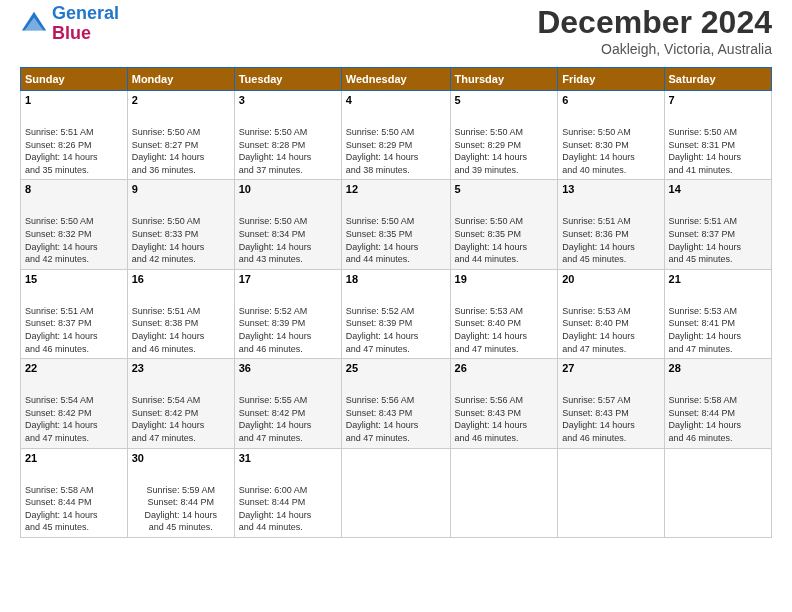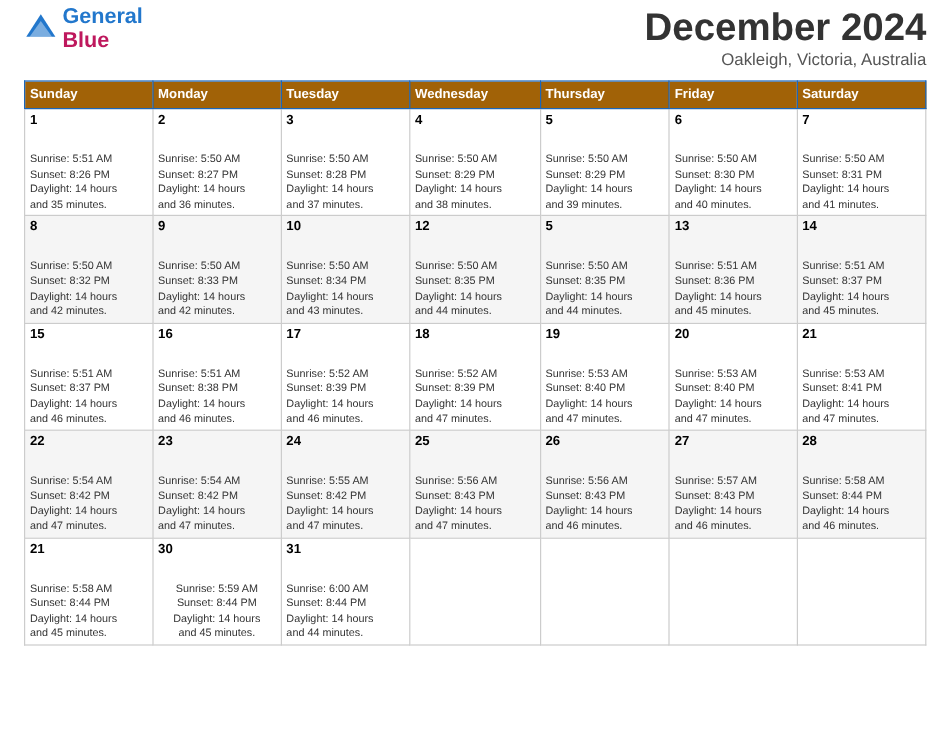--- a/index.html
+++ b/index.html
@@ -289,21 +289,21 @@
 and 47 minutes.</div>
           </td>
           <td>
             <span class="day-num">23</span>
             <div class="day-info" style="white-space: pre-line;">Sunrise: 5:54 AM
 Sunset: 8:42 PM
 Daylight: 14 hours
 and 47 minutes.</div>
           </td>
           <td>
-            <span class="day-num">24</span>
+            <span class="day-num">36</span>
             <div class="day-info" style="white-space: pre-line;">Sunrise: 5:55 AM
 Sunset: 8:42 PM
 Daylight: 14 hours
 and 47 minutes.</div>
           </td>
           <td>
             <span class="day-num">25</span>
             <div class="day-info" style="white-space: pre-line;">Sunrise: 5:56 AM
 Sunset: 8:43 PM
 Daylight: 14 hours

